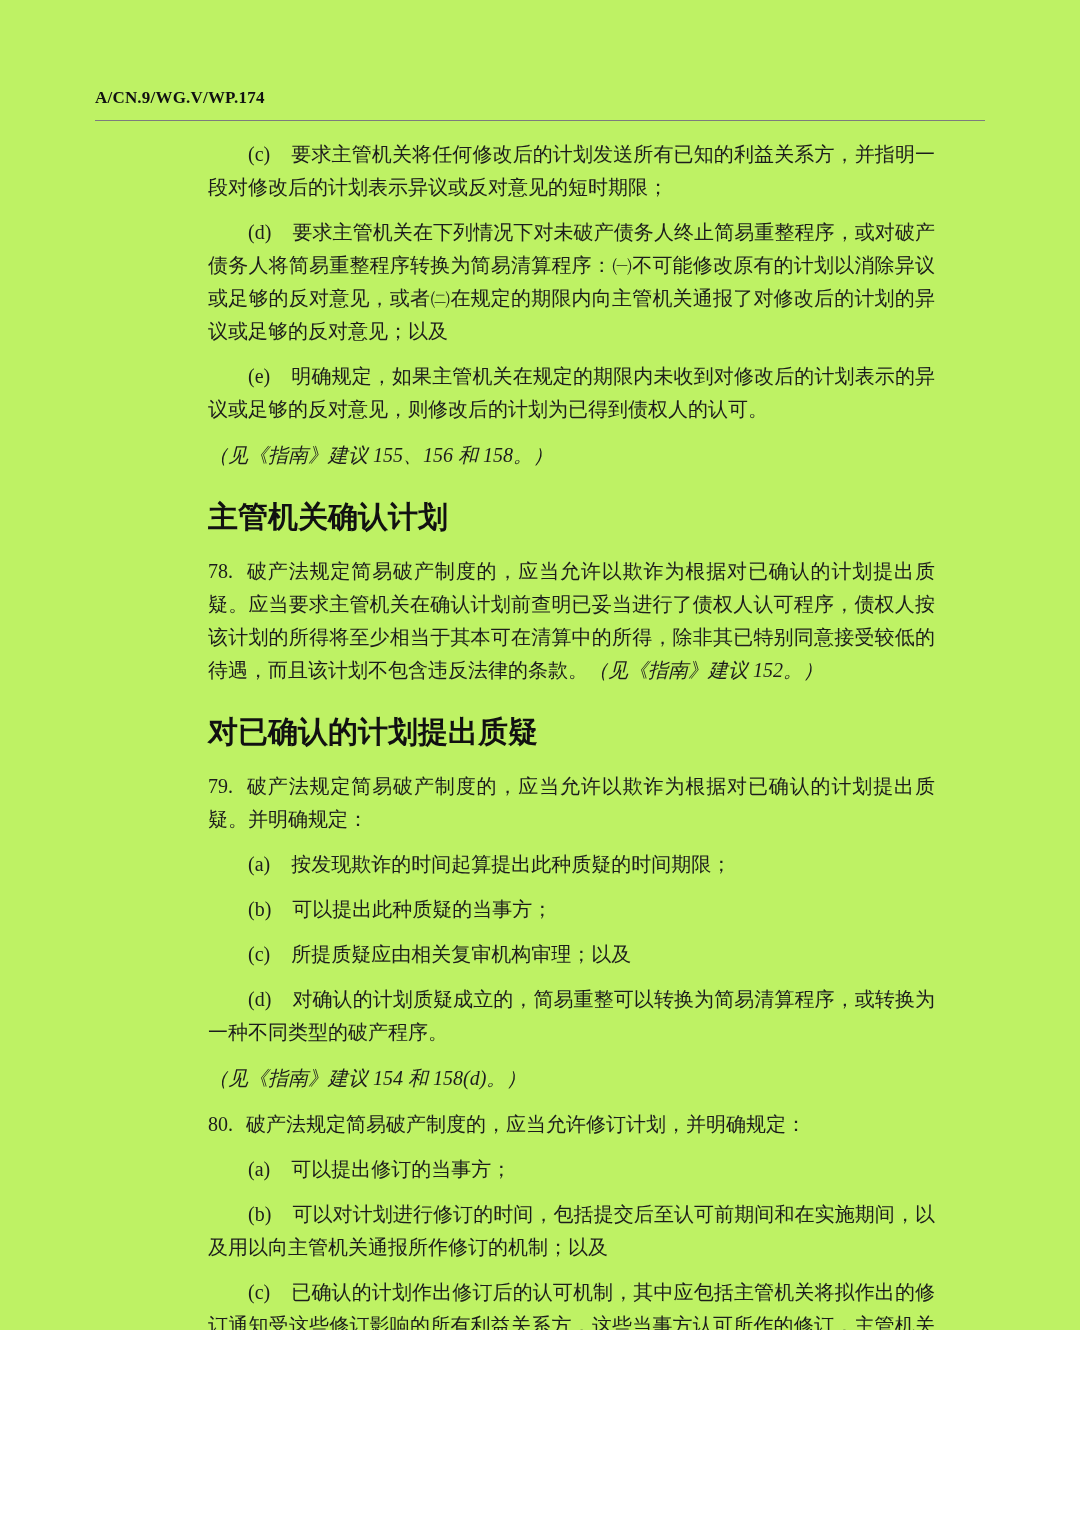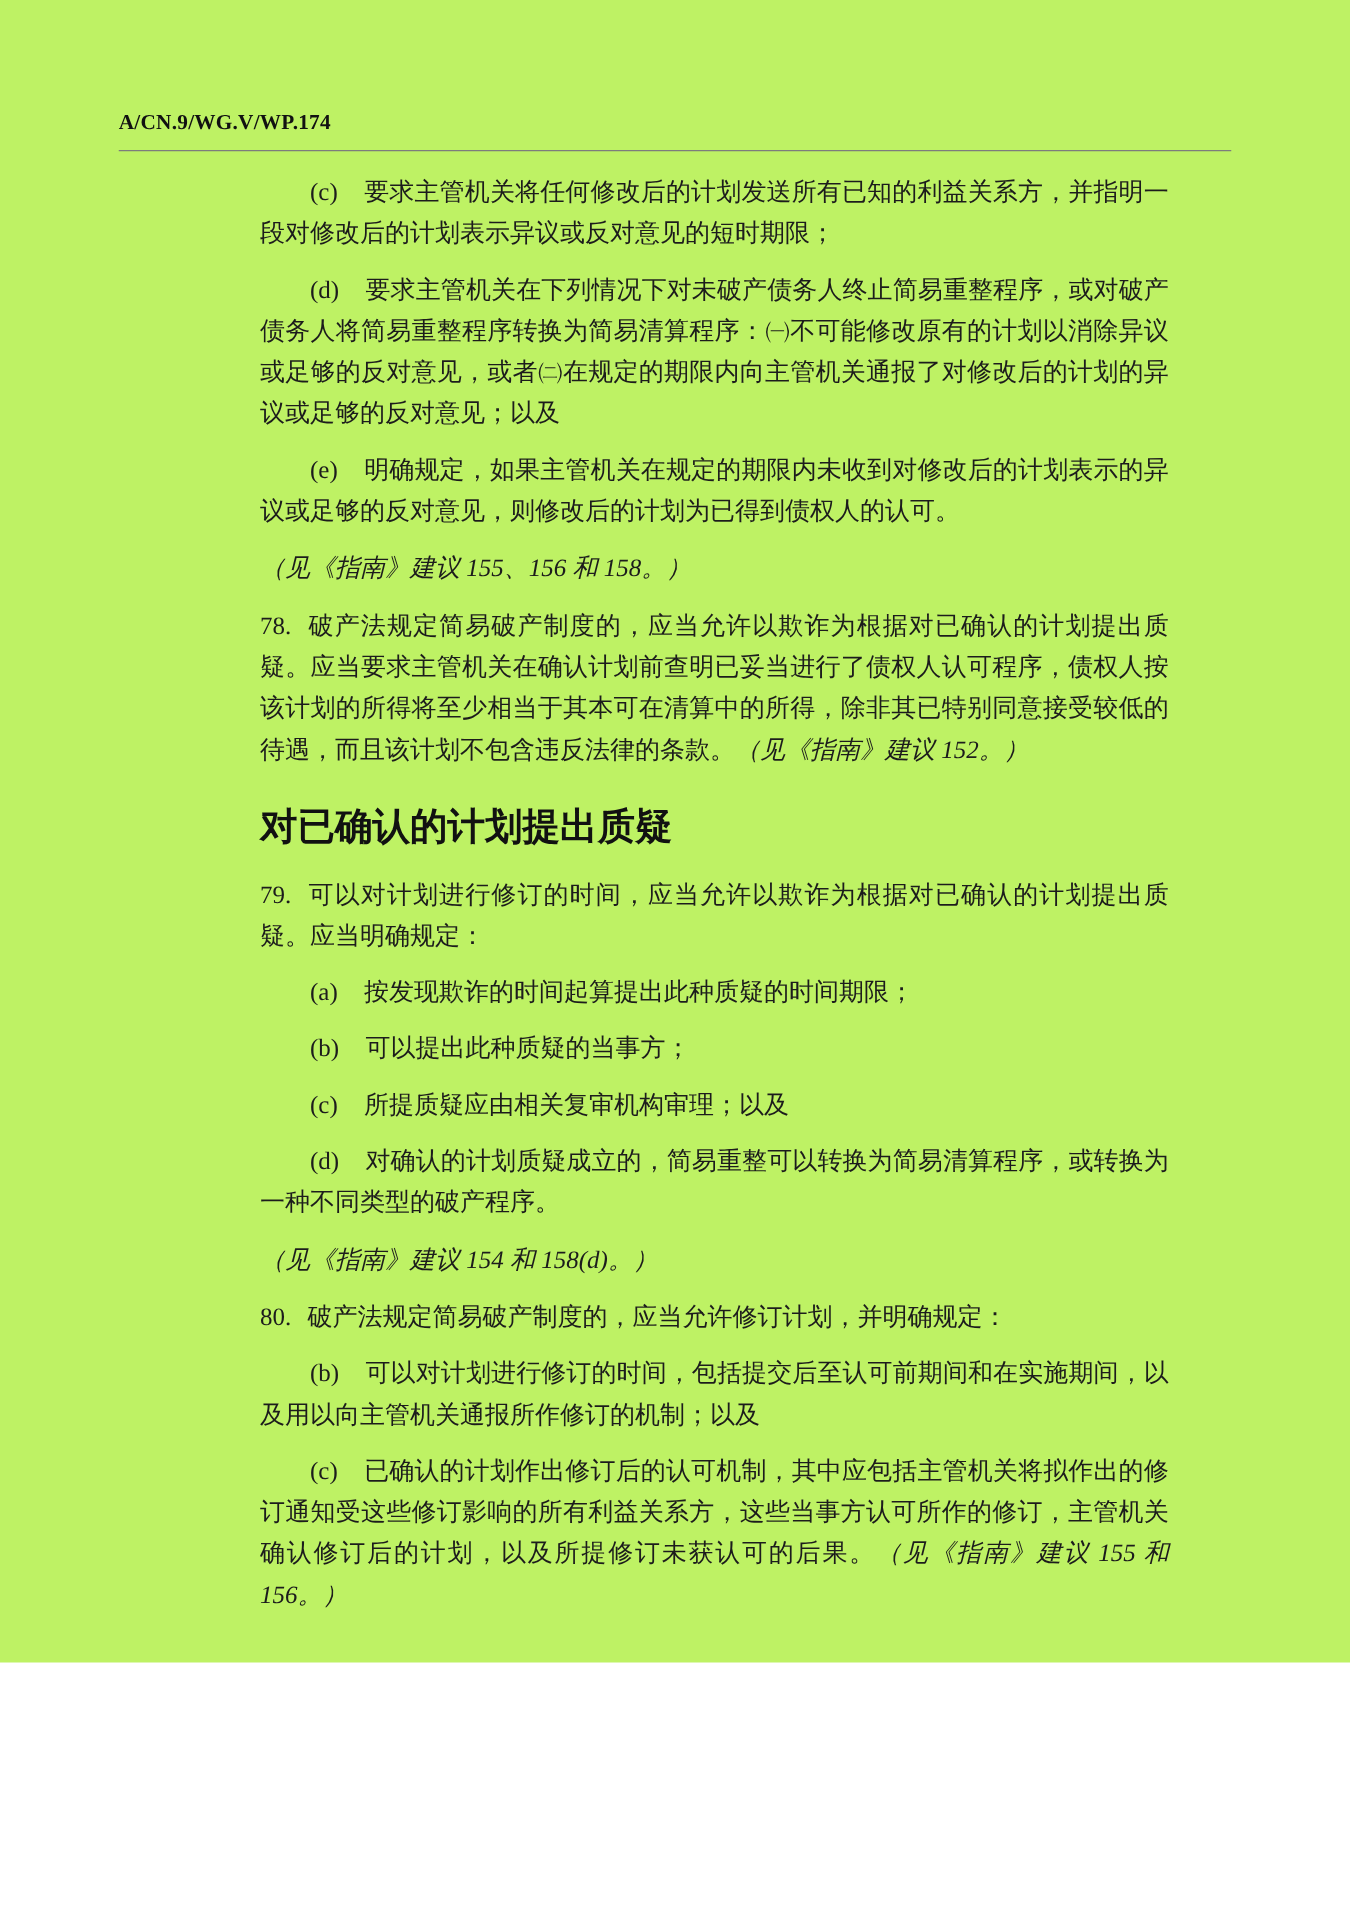--- a/index.html
+++ b/index.html
@@ -99,40 +99,42 @@
   <div class="body-col">
 
     <p class="para sub"><span class="lbl">(c)</span><span>要求主管机关将任何修改后的计划发送所有已知的利益关系方，并指明一段对修改后的计划表示异议或反对意见的短时期限；</span></p>
 
     <p class="para sub"><span class="lbl">(d)</span><span>要求主管机关在下列情况下对未破产债务人终止简易重整程序，或对破产债务人将简易重整程序转换为简易清算程序：㈠不可能修改原有的计划以消除异议或足够的反对意见，或者㈡在规定的期限内向主管机关通报了对修改后的计划的异议或足够的反对意见；以及</span></p>
 
     <p class="para sub"><span class="lbl">(e)</span><span>明确规定，如果主管机关在规定的期限内未收到对修改后的计划表示的异议或足够的反对意见，则修改后的计划为已得到债权人的认可。</span></p>
 
     <p class="para note">（见《指南》建议 155、156 和 158。）</p>
 
+    <h2 class="para heading">主管机关确认计划</h2>
 
     <p class="para"><span class="num">78.</span><span>破产法规定简易破产制度的，应当允许以欺诈为根据对已确认的计划提出质疑。应当要求主管机关在确认计划前查明已妥当进行了债权人认可程序，债权人按该计划的所得将至少相当于其本可在清算中的所得，除非其已特别同意接受较低的待遇，而且该计划不包含违反法律的条款。</span><span class="cite">（见《指南》建议 152。）</span></p>
 
     <h2 class="para heading">对已确认的计划提出质疑</h2>
 
-    <p class="para"><span class="num">79.</span><span>可以对计划进行修订的时间，应当允许以欺诈为根据对已确认的计划提出质疑。应当明确规定：</span></p>
+    <p class="para"><span class="num">79.</span><span>破产法规定简易破产制度的，应当允许以欺诈为根据对已确认的计划提出质疑。并明确规定：</span></p>
 
     <p class="para sub"><span class="lbl">(a)</span><span>按发现欺诈的时间起算提出此种质疑的时间期限；</span></p>
 
     <p class="para sub"><span class="lbl">(b)</span><span>可以提出此种质疑的当事方；</span></p>
 
     <p class="para sub"><span class="lbl">(c)</span><span>所提质疑应由相关复审机构审理；以及</span></p>
 
     <p class="para sub"><span class="lbl">(d)</span><span>对确认的计划质疑成立的，简易重整可以转换为简易清算程序，或转换为一种不同类型的破产程序。</span></p>
 
     <p class="para note">（见《指南》建议 154 和 158(d)。）</p>
 
 
     <p class="para"><span class="num">80.</span><span>破产法规定简易破产制度的，应当允许修订计划，并明确规定：</span></p>
 
+    <p class="para sub"><span class="lbl">(a)</span><span>可以提出修订的当事方；</span></p>
 
     <p class="para sub"><span class="lbl">(b)</span><span>可以对计划进行修订的时间，包括提交后至认可前期间和在实施期间，以及用以向主管机关通报所作修订的机制；以及</span></p>
 
     <p class="para sub"><span class="lbl">(c)</span><span>已确认的计划作出修订后的认可机制，其中应包括主管机关将拟作出的修订通知受这些修订影响的所有利益关系方，这些当事方认可所作的修订，主管机关确认修订后的计划，以及所提修订未获认可的后果。</span><span class="cite">（见《指南》建议 155 和 156。）</span></p>
 
   </div>
 
   <div class="footer">
     <span class="page-number">18/128</span>
     <span class="job-number">V.21-07406</span>

